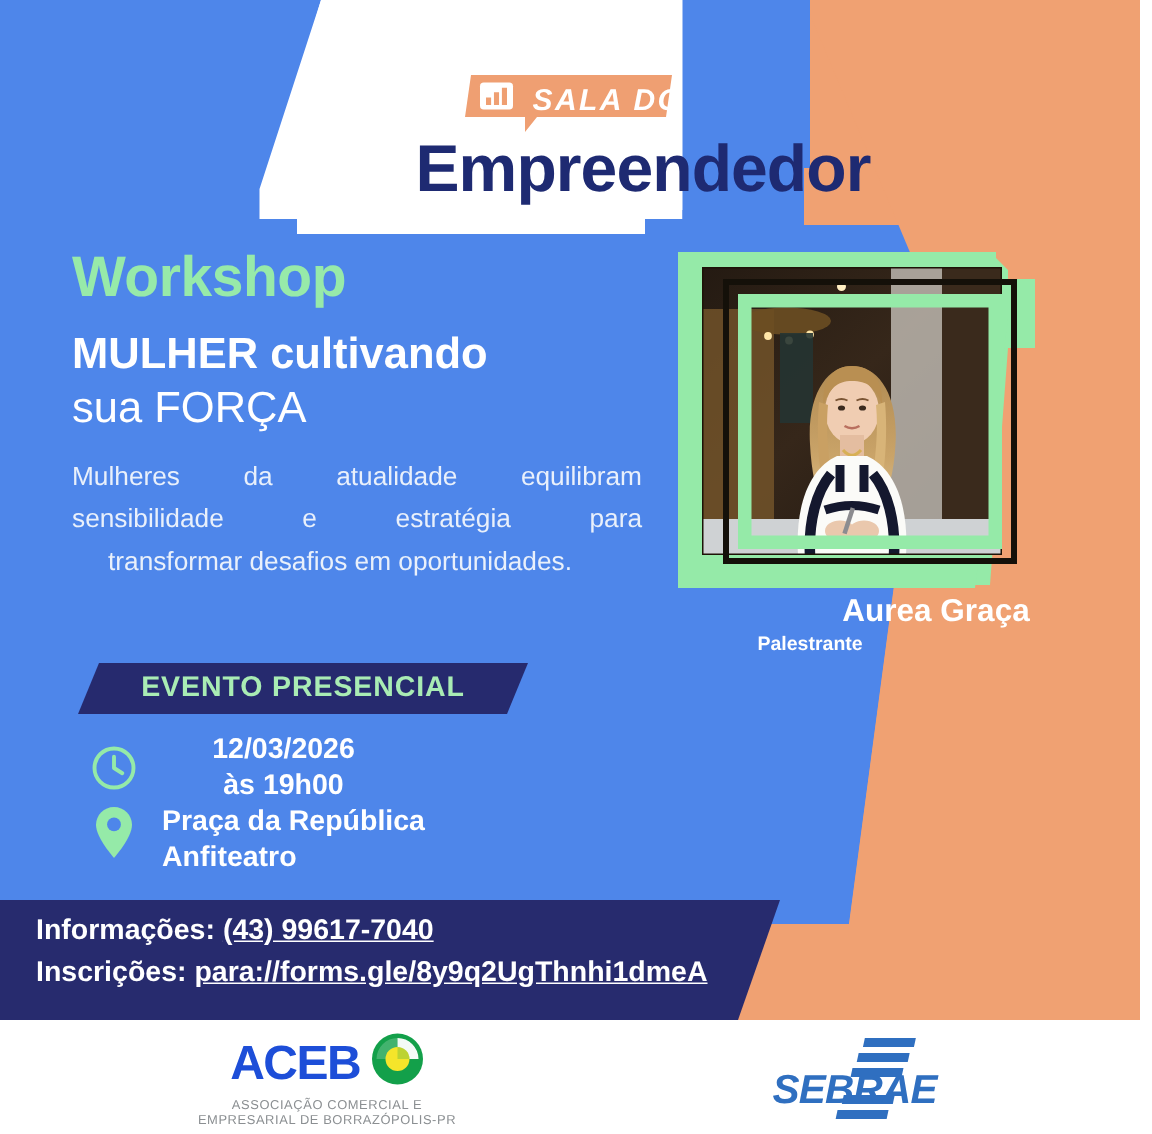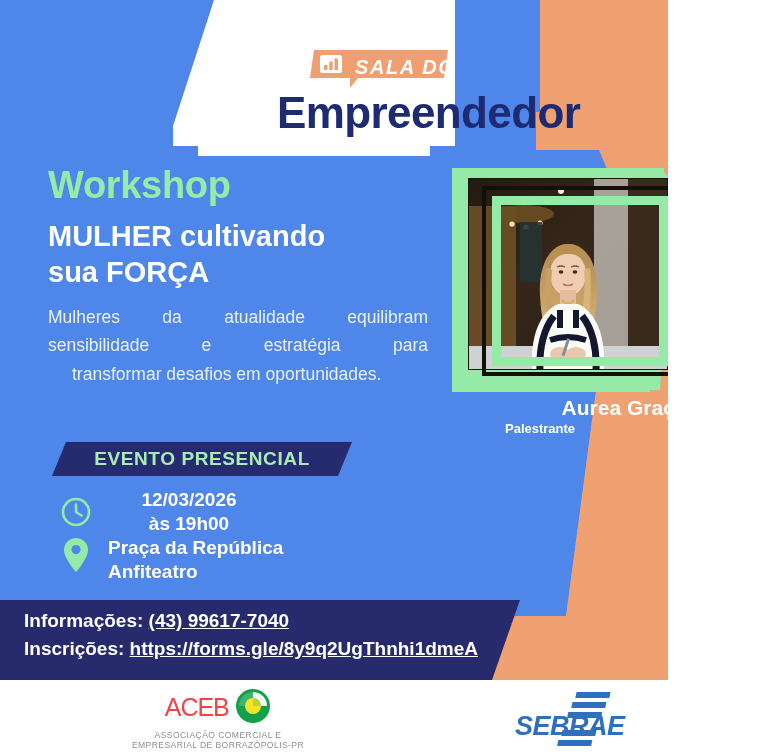--- a/index.html
+++ b/index.html
@@ -1,38 +1,38 @@
 <!DOCTYPE html>
 <html><head>
 <meta charset="utf-8">
 <style>
   html,body{margin:0;padding:0;background:#fff;}
   body{font-family:"Liberation Sans", sans-serif;}
   #poster{
     position:relative;
-    width:668px;height:756px;
+    width:760px;height:756px;
     overflow:hidden;
     background:#ffffff;
   }
   .layer{position:absolute;top:0;left:0;width:768px;height:756px;}
   .abs{position:absolute;}
 
   
   #workshop-word{
     left:48px;top:166px;width:420px;
     font-size:38px;font-weight:bold;color:#97eaa9;
     letter-spacing:-0.3px;line-height:1.05;
   }
   #title-line1{
     left:48px;top:218px;width:440px;
     font-size:29px;font-weight:bold;color:#ffffff;line-height:1.28;
   }
   #title-line2{
     left:48px;top:254px;width:440px;
-    font-size:29px;font-weight:bold;color:#ffffff;line-height:1.28;
+    font-size:29px;font-weight:normal;color:#ffffff;line-height:1.28;
   }
   #desc{
     left:48px;top:303px;width:380px;
     font-size:17.5px;color:#e9f0fb;line-height:1.62;
     text-align:justify;
   }
   #desc span{display:block;}
 
   
   #speaker-name{
@@ -59,21 +59,21 @@
   #date-row{left:60px;top:488px;display:flex;align-items:center;}
   #place-row{left:60px;top:536px;display:flex;align-items:flex-start;}
   .info-text{margin-left:18px;color:#ffffff;font-weight:bold;font-size:19px;line-height:1.28;}
   .info-text .l2{display:block;}
   #date-row .info-text{text-align:center;width:150px;margin-left:22px;}
   #place-row .info-text{margin-left:16px;}
   #contact-line1{left:24px;top:610px;font-size:19px;font-weight:bold;color:#ffffff;}
   #contact-line2{left:24px;top:638px;font-size:19px;font-weight:bold;color:#ffffff;}
   .uline{text-decoration:underline;}
   #aceb-logo{left:118px;top:688px;width:200px;text-align:center;}
-  #aceb-word{font-size:25px;font-weight:normal;color:#ef4444;letter-spacing:-1px;display:inline-block;vertical-align:middle;}
+  #aceb-word{font-size:32px;font-weight:bold;color:#1d4ed8;letter-spacing:-1px;display:inline-block;vertical-align:middle;}
   #aceb-mark{display:inline-block;vertical-align:middle;margin-left:2px;}
   #aceb-sub1,#aceb-sub2{font-size:8.6px;color:#8b8f92;letter-spacing:0.4px;font-family:"Liberation Sans",sans-serif;}
   #sebrae-logo{left:505px;top:690px;width:150px;height:60px;}
   #sebrae-word{
     position:absolute;left:10px;top:21px;
     font-size:27px;font-style:italic;font-weight:bold;color:#2f6fc0;letter-spacing:-0.5px;
   }
 </style>
 </head>
 <body>
@@ -237,21 +237,21 @@
     <div class="info-text">
       <span>Praça da República</span>
       <span class="l2">Anfiteatro</span>
     </div>
   </div>
 
   <div class="abs" id="contact-line1">
     <span>Informações: </span><span class="uline">(43) 99617-7040</span>
   </div>
   <div class="abs" id="contact-line2">
-    <span>Inscrições: </span><span class="uline">https://forms.gle/8y9q2UgThnhi1dmeA</span>
+    <span>Inscrições: </span><span class="uline">para://forms.gle/8y9q2UgThnhi1dmeA</span>
   </div>
 
   <div class="abs" id="aceb-logo">
     <div style="white-space:nowrap;line-height:1;">
       <span id="aceb-word">ACEB</span>
       <span id="aceb-mark">
         <svg width="36" height="36" viewBox="0 0 36 36">
           <circle cx="18" cy="18" r="17" fill="#13a04a"></circle>
           <path d="M 18,4 A 14,14 0 0 1 32,18 L 22,18 A 4,4 0 0 0 18,14 Z" fill="#ffffff" opacity="0.95"></path>
           <path d="M 4,18 A 14,14 0 0 1 18,4 L 18,14 A 4,4 0 0 0 14,18 Z" fill="#ffffff" opacity="0.2"></path>

